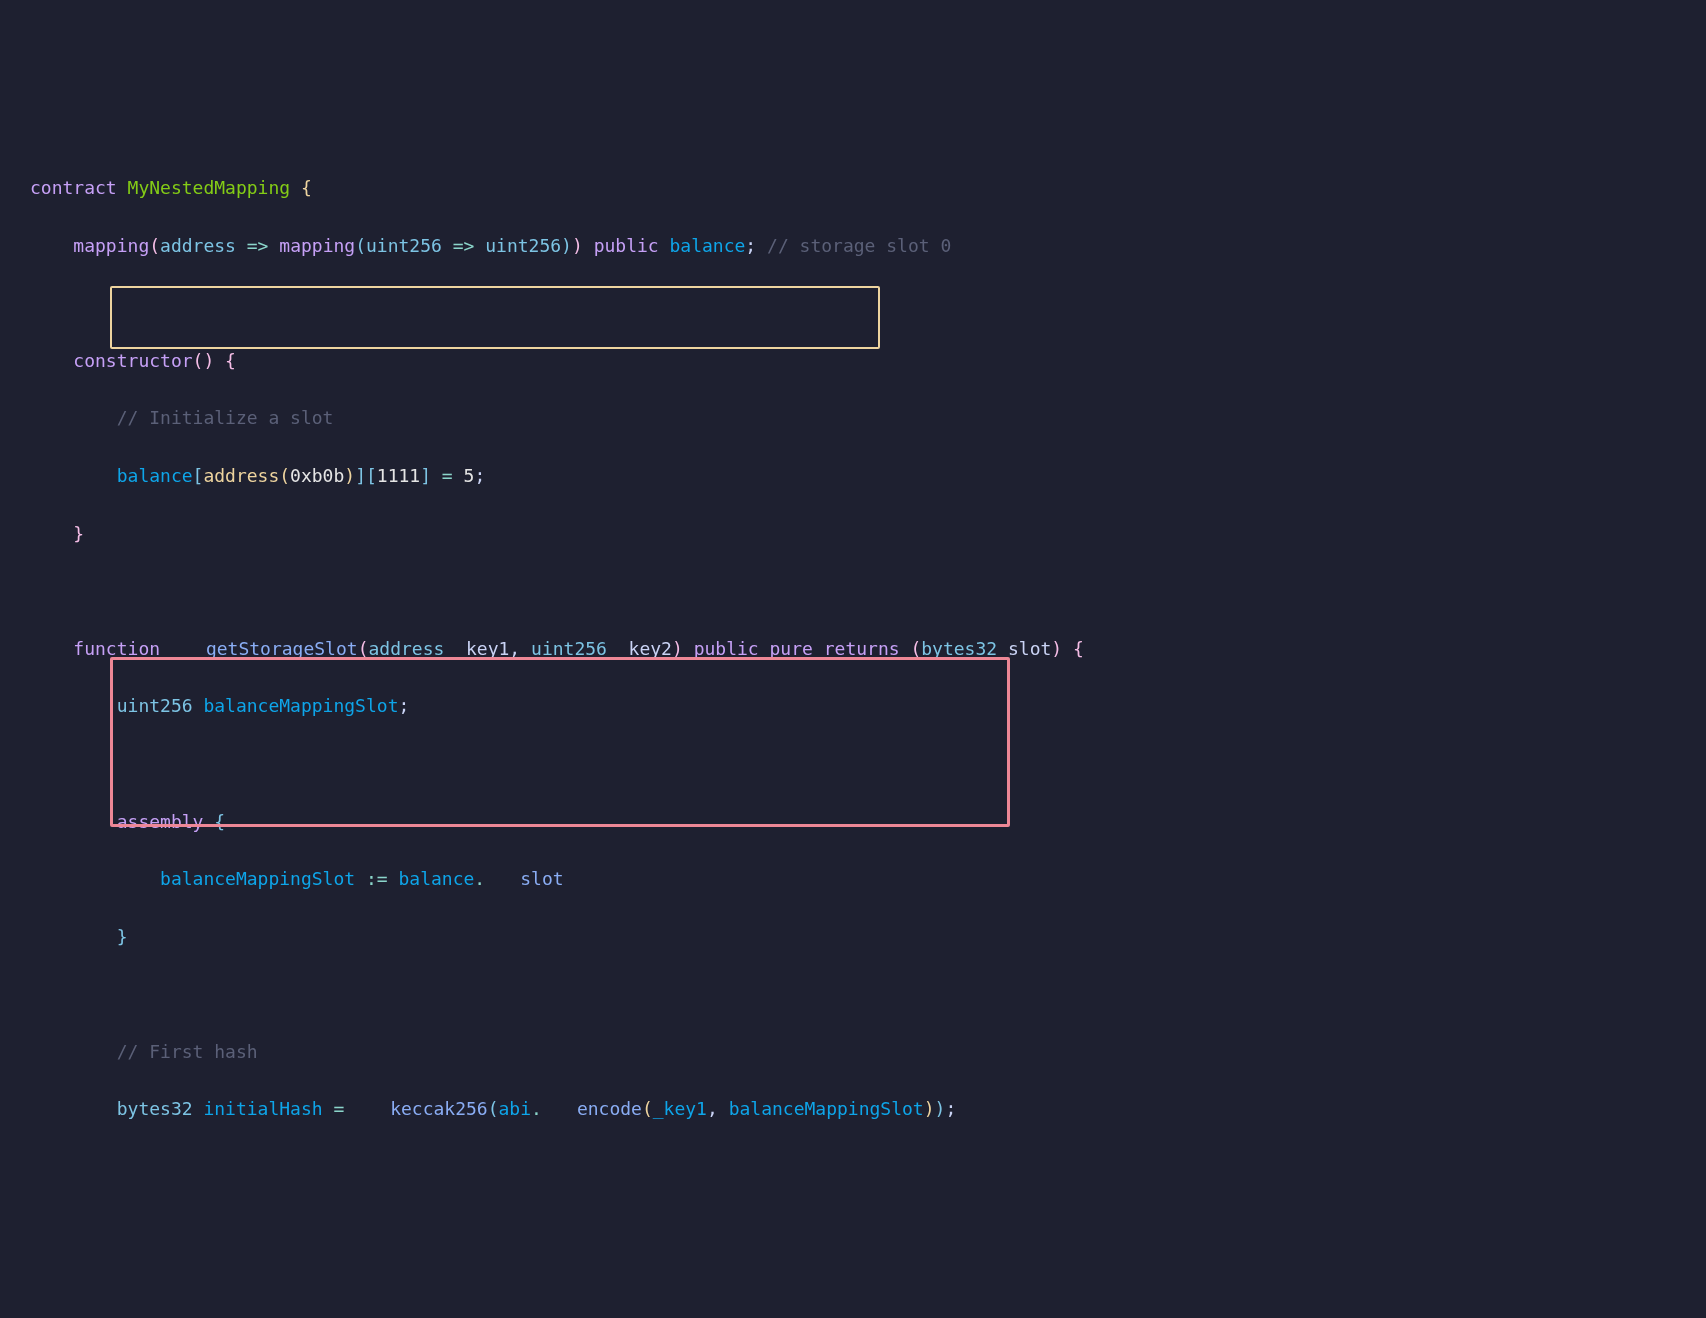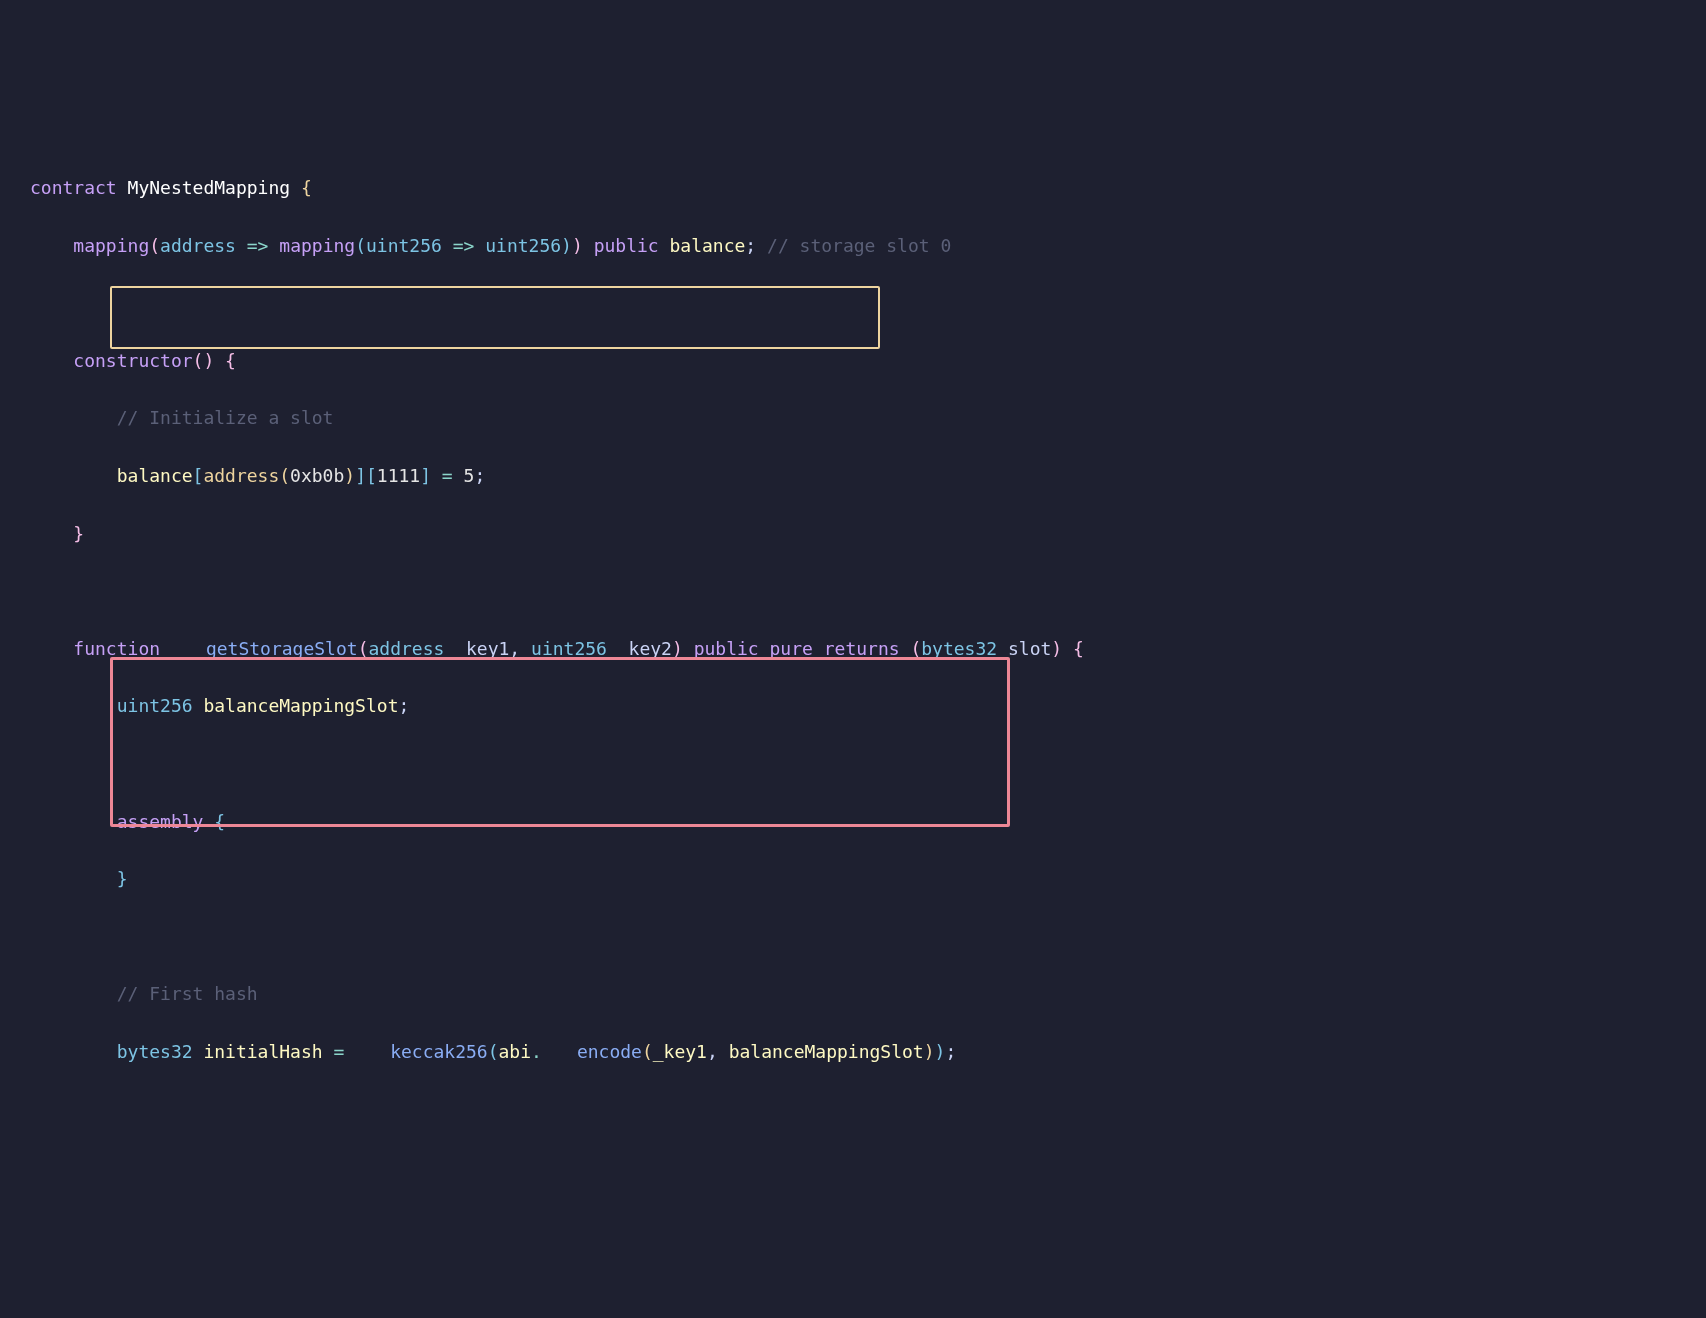--- a/index.html
+++ b/index.html
@@ -11,32 +11,32 @@
     line-height: 1.6;
     padding: 30px;
     white-space: pre;
     overflow-x: auto;
   }
   .code-container {
     position: relative;
   }
   .line { position: relative; }
   .tk-keyword { color: #c6a0f6; }
-  .tk-contract-name { color: #ffffff; }
+  .tk-contract-name { color: #84cc16; }
   .tk-type { color: #8bd5ca; }
   .tk-type-blue { color: #7dc4e4; }
   .tk-function-name { color: #8aadf4; margin-left: 35px; }
   .tk-punct { color: #cad3f5; }
   .tk-bracket-yellow { color: #eed49f; }
   .tk-bracket-pink { color: #f5bde6; }
   .tk-bracket-blue { color: #7dc4e4; }
   .tk-comment { color: #5b6078; font-style: normal; }
   .tk-number { color: #e5e5e5; }
   .tk-builtin { color: #eed49f; }
-  .tk-identifier { color: #fef9c3; }
+  .tk-identifier { color: #0ea5e9; }
   .tk-param { color: #cad3f5; }
   .highlight-yellow {
     border: 2px solid #eed49f;
     position: absolute;
     pointer-events: none;
     border-radius: 2px;
   }
   .highlight-red {
     border: 3px solid #ed8796;
     position: absolute;
@@ -55,20 +55,21 @@
 <div class="line"> </div>
 <div class="line">    <span class="tk-keyword">constructor</span><span class="tk-bracket-pink">()</span> <span class="tk-bracket-pink">{</span></div>
 <div class="line">        <span class="tk-comment">// Initialize a slot</span></div>
 <div class="line">        <span class="tk-identifier">balance</span><span class="tk-bracket-blue">[</span><span class="tk-builtin">address</span><span class="tk-bracket-yellow">(</span><span class="tk-number">0xb0b</span><span class="tk-bracket-yellow">)</span><span class="tk-bracket-blue">]</span><span class="tk-bracket-blue">[</span><span class="tk-number">1111</span><span class="tk-bracket-blue">]</span><span class="tk-type"> = </span><span class="tk-number">5</span><span class="tk-punct">;</span></div>
 <div class="line">    <span class="tk-bracket-pink">}</span></div>
 <div class="line"> </div>
 <div class="line">    <span class="tk-keyword">function</span> <span class="tk-function-name">getStorageSlot</span><span class="tk-bracket-pink">(</span><span class="tk-type-blue">address</span> <span class="tk-param">_key1</span><span class="tk-punct">,</span> <span class="tk-type-blue">uint256</span> <span class="tk-param">_key2</span><span class="tk-bracket-pink">)</span> <span class="tk-keyword">public</span> <span class="tk-keyword">pure</span> <span class="tk-keyword">returns</span> <span class="tk-bracket-pink">(</span><span class="tk-type-blue">bytes32</span> <span class="tk-param">slot</span><span class="tk-bracket-pink">)</span> <span class="tk-bracket-pink">{</span></div>
 <div class="line">        <span class="tk-type-blue">uint256</span> <span class="tk-identifier">balanceMappingSlot</span><span class="tk-punct">;</span></div>
 <div class="line"> </div>
 <div class="line">        <span class="tk-keyword">assembly</span> <span class="tk-bracket-blue">{</span></div>
+<div class="line">            <span class="tk-identifier">balanceMappingSlot</span> <span class="tk-type">:=</span> <span class="tk-identifier">balance</span><span class="tk-type">.</span><span class="tk-function-name">slot</span></div>
 <div class="line">        <span class="tk-bracket-blue">}</span></div>
 <div class="line"> </div>
 <div class="line">        <span class="tk-comment">// First hash</span></div>
 <div class="line">        <span class="tk-type-blue">bytes32</span> <span class="tk-identifier">initialHash</span><span class="tk-type"> = </span><span class="tk-function-name">keccak256</span><span class="tk-bracket-blue">(</span><span class="tk-identifier">abi</span><span class="tk-type">.</span><span class="tk-function-name">encode</span><span class="tk-bracket-yellow">(</span><span class="tk-identifier">_key1</span><span class="tk-punct">,</span> <span class="tk-identifier">balanceMappingSlot</span><span class="tk-bracket-yellow">)</span><span class="tk-bracket-blue">)</span><span class="tk-punct">;</span></div>
 
 
 
 
 
 

